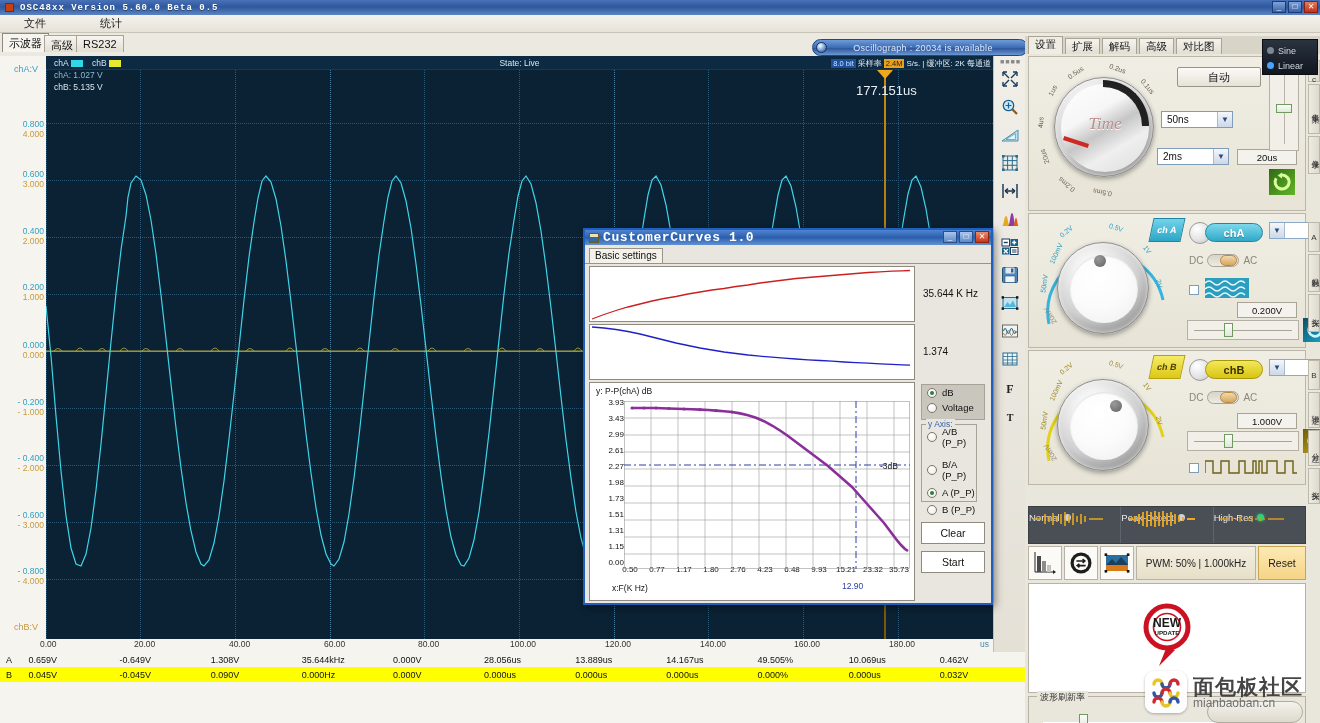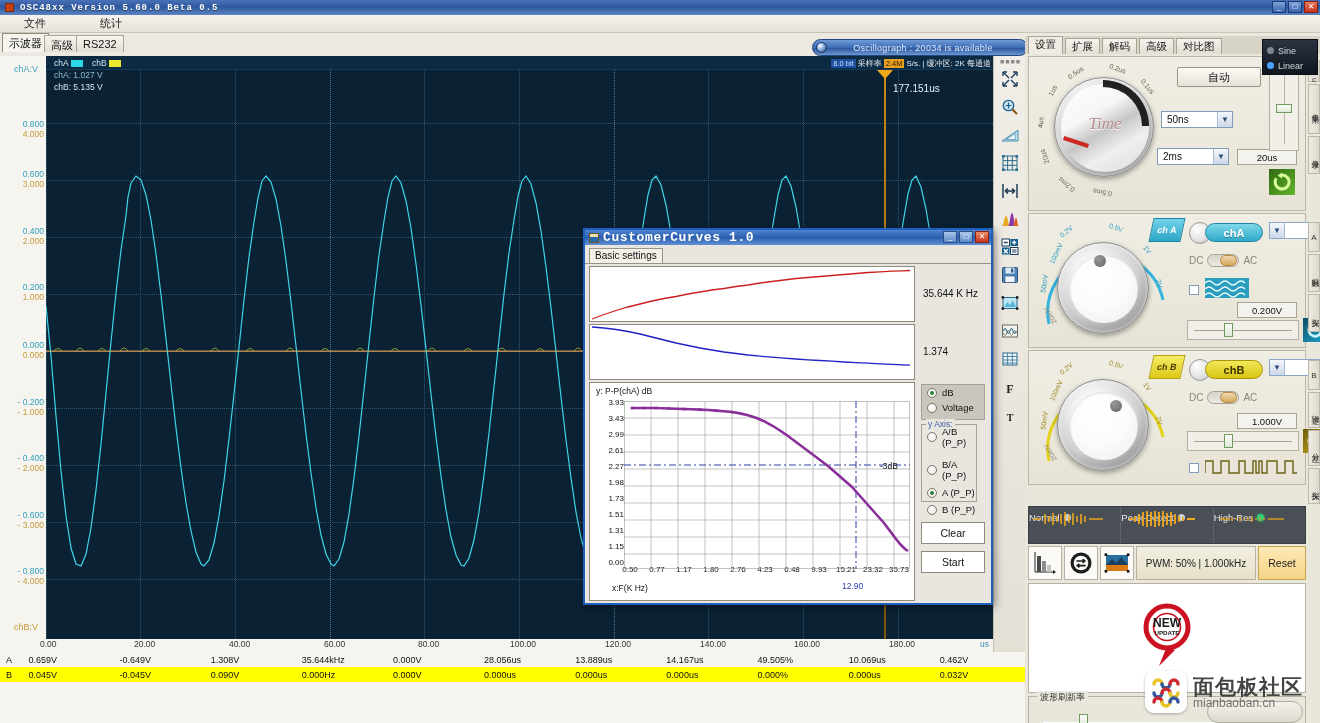--- a/index.html
+++ b/index.html
@@ -135,21 +135,21 @@
 
   .trig-line {
     position:absolute; top:14px; bottom:0; width:2px;
     background:linear-gradient(180deg,#c88a12,#7a5608);
   }
   .trig-marker {
     position:absolute; width:0;height:0;
     border-left:8px solid transparent; border-right:8px solid transparent;
     border-top:9px solid #f0a818;
   }
-  .trig-txt { position:absolute; font-size:10px; color:#e8eef6;margin-left:37px; }
+  .trig-txt { position:absolute; font-size:13px; color:#e8eef6; }
 
   .zero-line {
     position:absolute; left:0; right:0; height:1px; background:#a34f66;
   }
 
   
   .xaxis {
     position:absolute; left:46px; top:639px; width:947px; height:13px;
     background:#f6f4ef;
   }
@@ -594,20 +594,21 @@
     <div class="trig-marker" style="left:831px; top:14px;"></div>
     <div class="trig-txt" style="left:810px; top:27px;">177.151us</div>
 
     <div class="plot-head"></div>
     <div class="chip" style="left:8px;">
       <span>chA</span><span class="sw a"></span>
     </div>
     <div class="chip" style="left:46px;">
       <span>chB</span><span class="sw b"></span>
     </div>
+    <div class="state-live">State: Live</div>
     <div class="samp-bar">
       <span class="bits">8.0 bit</span>
       <span>采样率</span>
       <span class="rate">2.4M</span>
       <span>S/s.</span>
       <span>| 缓冲区: 2K 每通道</span>
     </div>
     <div class="chvals a">chA: 1.027 V</div>
     <div class="chvals b">chB: 5.135 V</div>
   </div>

